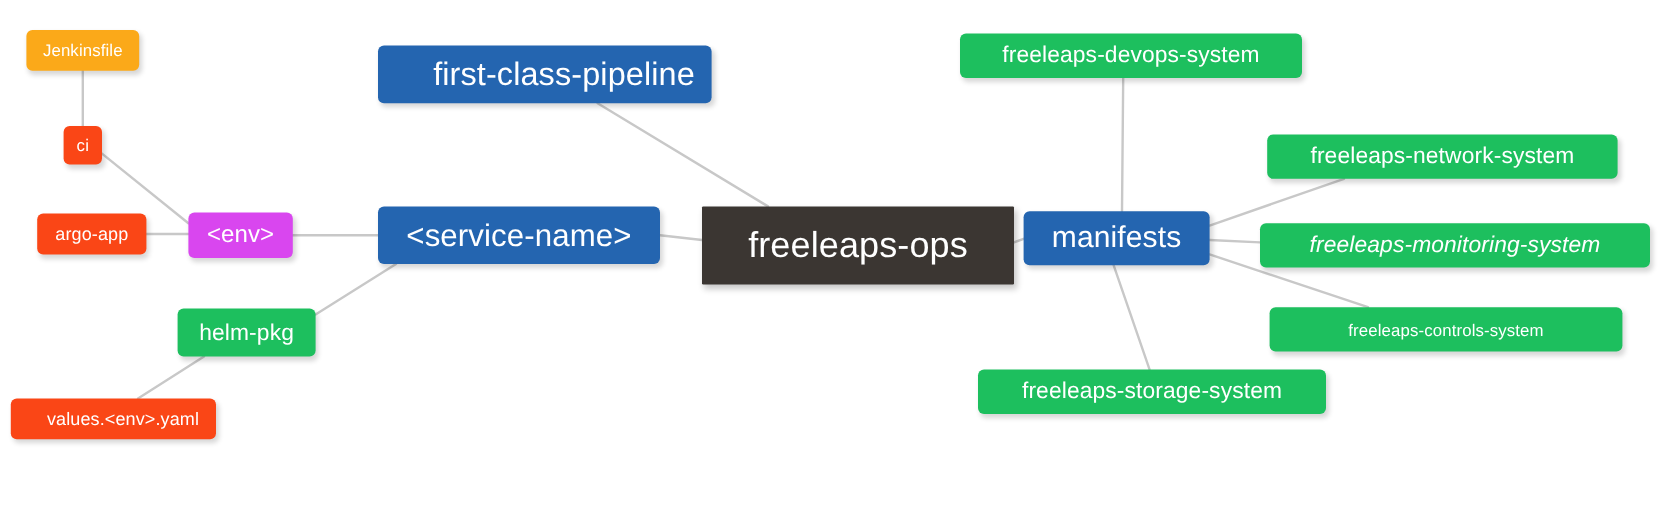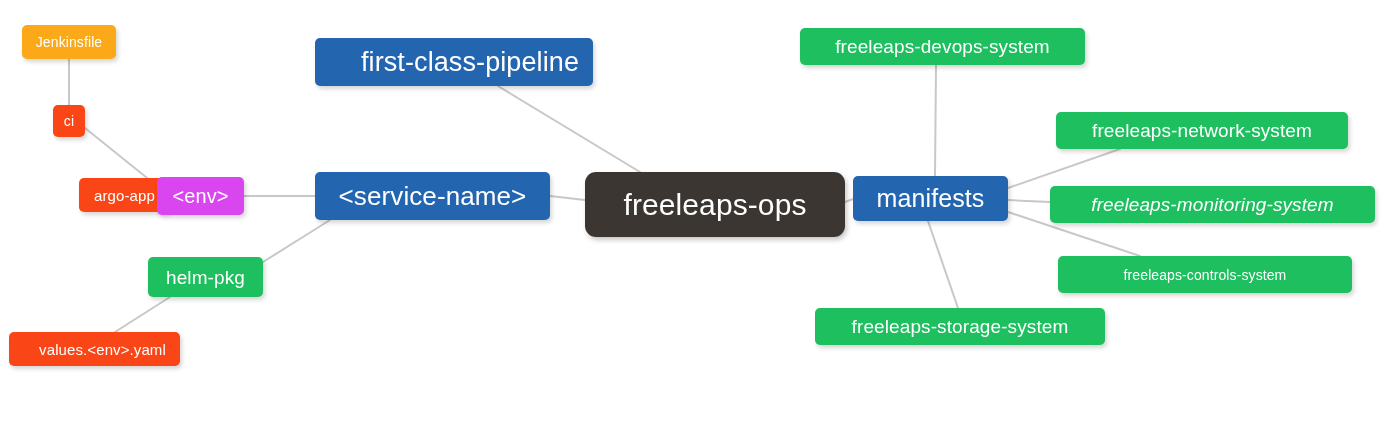--- a/index.html
+++ b/index.html
@@ -37,21 +37,21 @@
     display: flex;
     align-items: center;
     justify-content: center;
     color: #ffffff;
     white-space: nowrap;
     border-radius: 5px;
     box-shadow: 2px 3px 4px rgba(0,0,0,0.16);
     letter-spacing: 0.1px;
   }
   .node.root {
-    border-radius: 11px;
+    border-radius: 1px;
     box-shadow: 2px 3px 5px rgba(0,0,0,0.22);
   }
   .n-label {
     display: block;
     line-height: 1;
   }
 </style>
 </head>
 <body>
 
@@ -74,21 +74,21 @@
       <line x1="928" y1="221" x2="958" y2="308" stroke="#c8c8c8"></line>
     </svg>
 
   <div id="node-layer">
       <div class="node" style="left: 22px; top: 25px; width: 94px; height: 34px; background: rgb(251, 169, 25); font-size: 14px;">
         <span class="n-label">Jenkinsfile</span>
       </div>
       <div class="node" style="left: 53px; top: 105px; width: 32px; height: 32px; background: rgb(250, 70, 22); font-size: 14px;">
         <span class="n-label">ci</span>
       </div>
-      <div class="node" style="left: 31px; top: 178px; width: 91px; height: 34px; background: rgb(250, 70, 22); font-size: 15px; margin-left: 48px;">
+      <div class="node" style="left: 31px; top: 178px; width: 91px; height: 34px; background: rgb(250, 70, 22); font-size: 15px;">
         <span class="n-label">argo-app</span>
       </div>
       <div class="node" style="left: 157px; top: 177px; width: 87px; height: 38px; background: #d946ef; font-size: 20px;">
         <span class="n-label">&lt;env&gt;</span>
       </div>
       <div class="node" style="left: 148px; top: 257px; width: 115px; height: 40px; background: rgb(29, 191, 94); font-size: 19px;">
         <span class="n-label">helm-pkg</span>
       </div>
       <div class="node" style="left: 9px; top: 332px; width: 171px; height: 34px; background: rgb(250, 70, 22); font-size: 15px; padding-left: 16px;">
         <span class="n-label">values.&lt;env&gt;.yaml</span>

